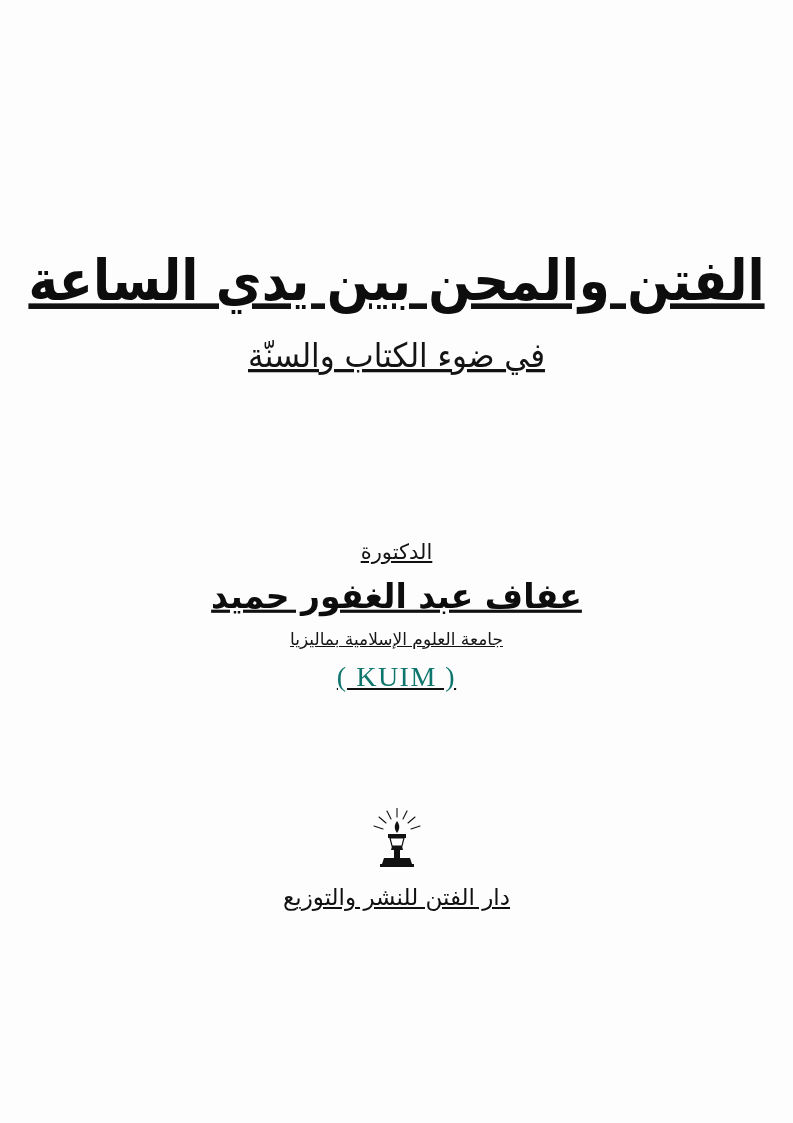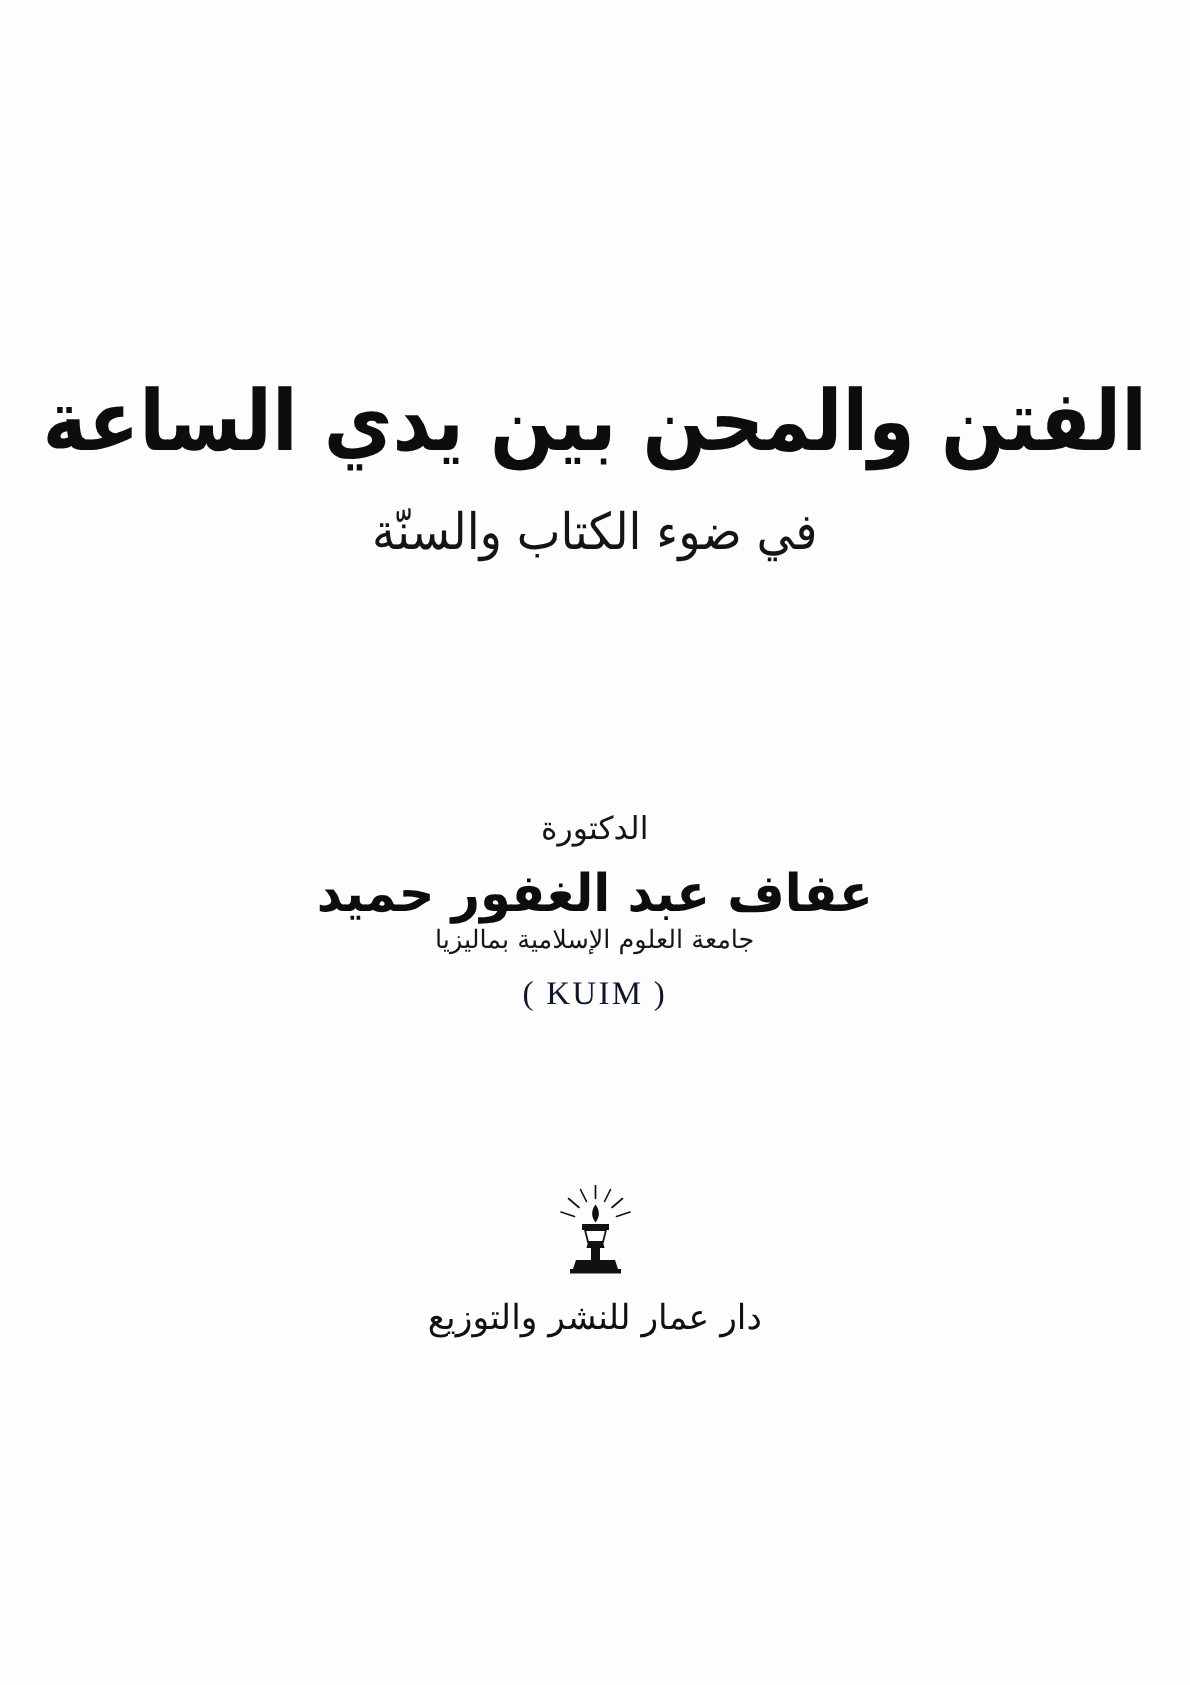--- a/index.html
+++ b/index.html
@@ -16,20 +16,21 @@
     color: #111111;
   }
 
   .page {
     position: absolute;
     inset: 0;
     background: #fdfdfd;
     display: flex;
     flex-direction: column;
     align-items: flex-end;
+    text-decoration: underline;
   }
 
   
   .title-block {
     margin-top: 250px;
     width: 100%;
     text-align: center;
   }
   .main-title {
     font-family: "DejaVu Sans", sans-serif;
@@ -65,30 +66,30 @@
   }
   .author-name {
     margin-top: 12px;
     font-size: 33px;
     color: #0d0d0d;
     font-weight: 600;
     transform: scaleY(1.05);
     white-space: nowrap;
   }
   .affiliation {
-    margin-top: 2px;
+    margin-top: 14px;
     font-size: 17px;
     color: #161616;
     font-weight: 500;
   }
   .acronym {
     margin-top: 12px;
     font-family: "Liberation Serif", serif;
-    font-size: 22px;
-    color: #0f172a;
+    font-size: 28px;
+    color: #0f766e;
     letter-spacing: 1.5px;
     direction: ltr;
   }
 
   
   .publisher-block {
     margin-top: 115px;
     width: 100%;
     text-align: center;
     display: flex;
@@ -140,16 +141,16 @@
         </g>
         <path d="M39 13 C36 17 36 21 39 25 C42 21 42 17 39 13 Z" fill="#111111"></path>
         <rect x="30" y="26" width="18" height="4" fill="#111111"></rect>
         <path d="M32 30 L46 30 L44 38 L34 38 Z" fill="#ffffff" stroke="#111111" stroke-width="1.2"></path>
         <path d="M34 38 L44 38 L45 42 L33 42 Z" fill="#111111"></path>
         <rect x="36" y="42" width="6" height="8" fill="#111111"></rect>
         <path d="M26 50 L52 50 L54 56 L24 56 Z" fill="#111111"></path>
         <rect x="22" y="56" width="34" height="3" fill="#111111"></rect>
       </svg>
     </span>
-    <div class="publisher-name">دار عمار للنشر والتوزيع</div>
+    <div class="publisher-name">دار الفتن للنشر والتوزيع</div>
   </div>
 
 </div>
 
 </body></html>

